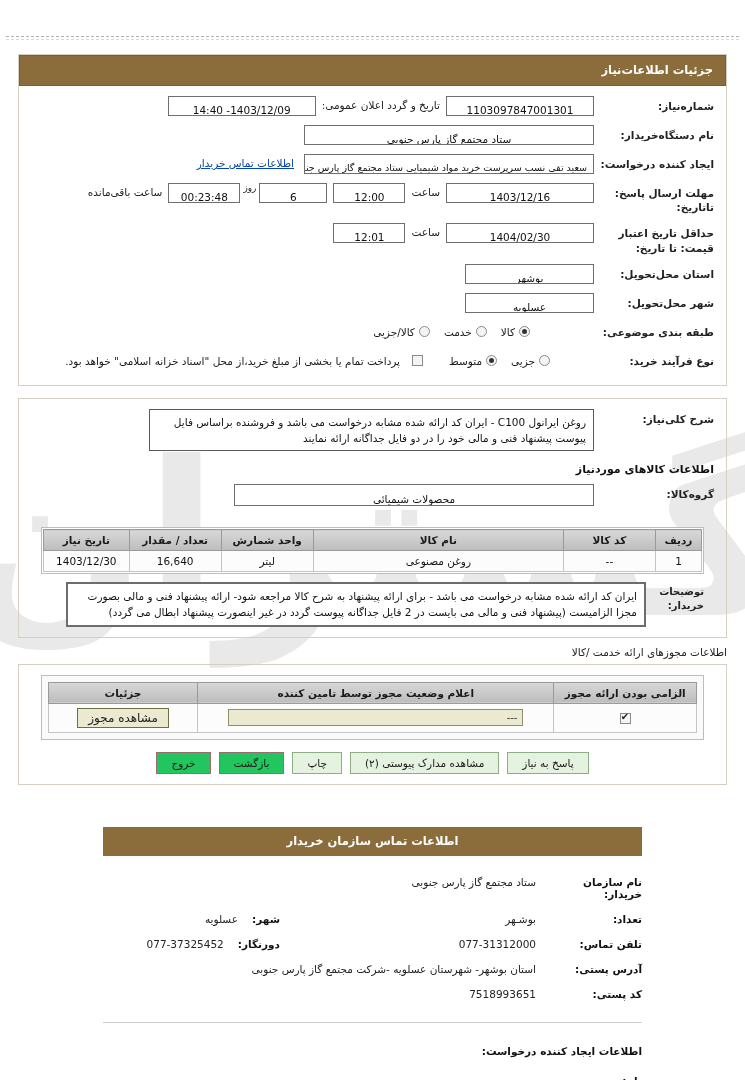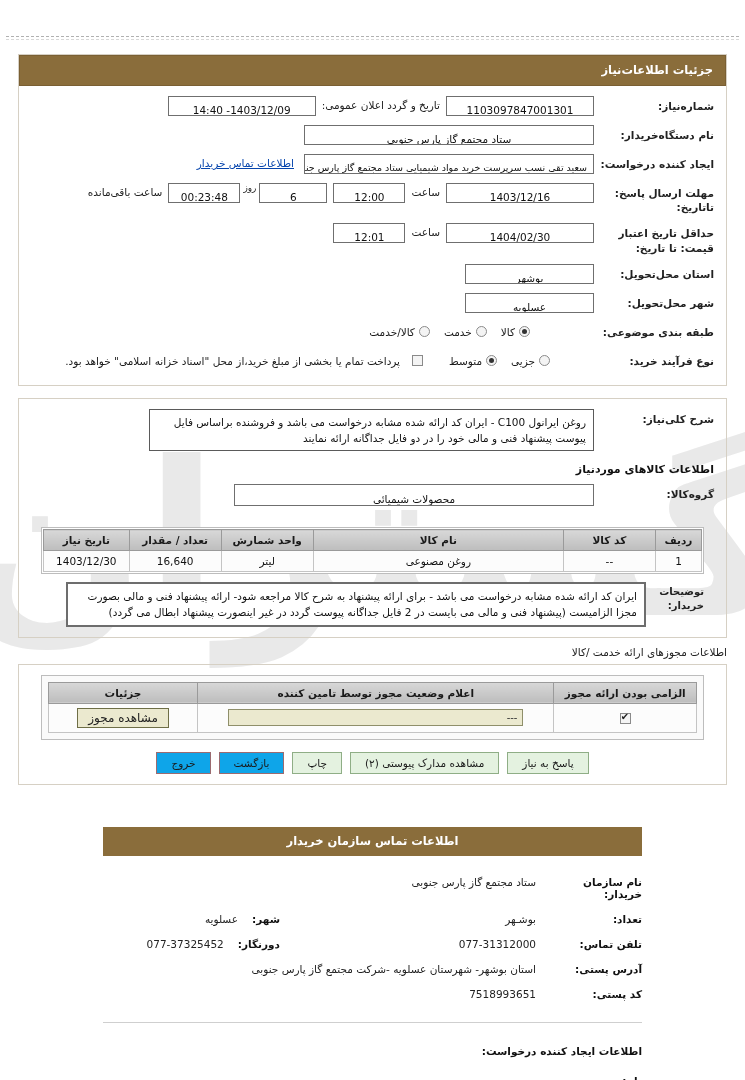--- a/index.html
+++ b/index.html
@@ -187,21 +187,21 @@
     gap: 8px; margin: 12px 0 0 0;
     direction: rtl;
   }
   .btn {
     font-size: 10.5px; padding: 3px 14px;
     border: 1px solid #7b5a5a;
     cursor: pointer; white-space: nowrap;
     color: #1a1a1a; line-height: 14px;
   }
   .btn.green { background: #e4f2e0; border-color: #8fae86; }
-  .btn.pink  { background: #0ea5e9; border-color: #9b6b70; }
+  .btn.pink  { background: #22c55e; border-color: #9b6b70; }
 
   
   .contact-head {
     background: #8a6d3b; color: #fff;
     font-weight: bold; font-size: 11.5px;
     padding: 7px 12px 8px 12px;
     margin: 42px 103px 0 103px;
     text-align: center;
   }
   .contact-body { margin: 20px 103px 0 103px; }
@@ -288,21 +288,21 @@
       </div>
 
       <div class="row" style="align-items:center;">
         <div class="lbl" style="padding-top:0;">طبقه بندی موضوعی:</div>
         <div class="opt-row" style="padding-right:64px;">
           <span class="radio on"></span>
           <span class="opt-txt">کالا</span>
           <span class="radio"></span>
           <span class="opt-txt">خدمت</span>
           <span class="radio"></span>
-          <span class="opt-txt">کالا/خدمت</span>
+          <span class="opt-txt">کالا/جزیی</span>
         </div>
       </div>
 
       <div class="row" style="align-items:center;margin-bottom:2px;">
         <div class="lbl" style="padding-top:0;">نوع فرآیند خرید:</div>
         <div class="opt-row" style="padding-right:44px;">
           <span class="radio"></span>
           <span class="opt-txt">جزیی</span>
           <span class="radio on"></span>
           <span class="opt-txt">متوسط</span>

